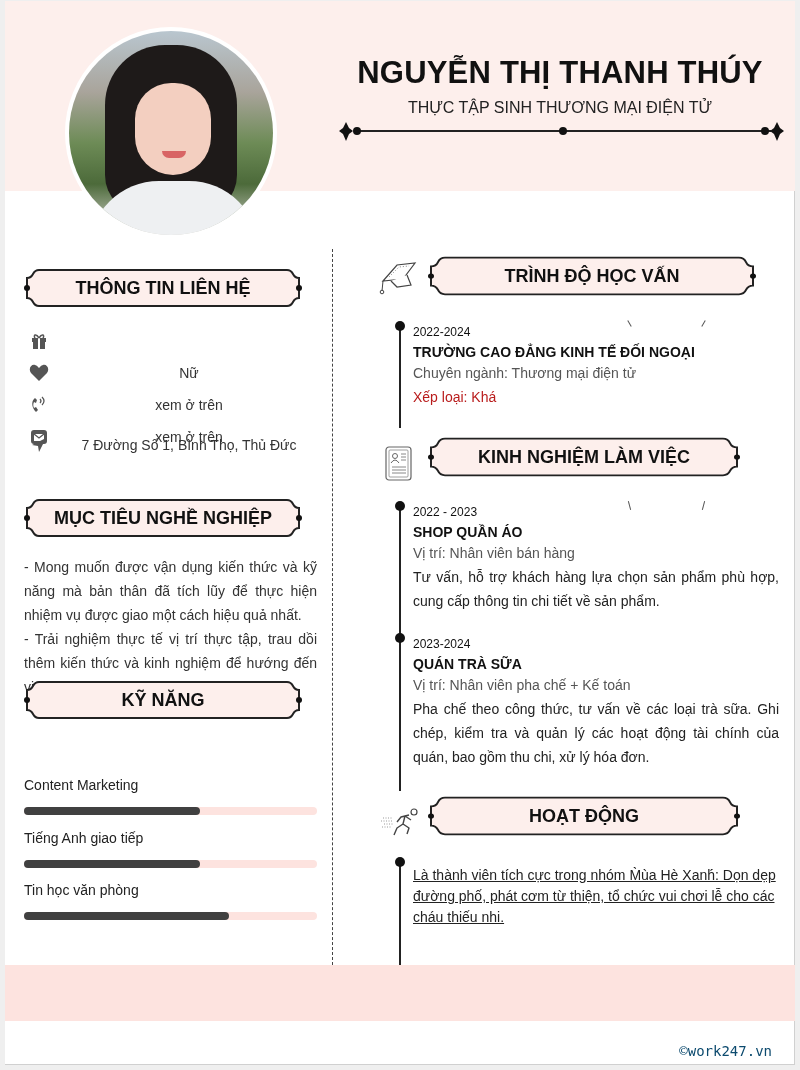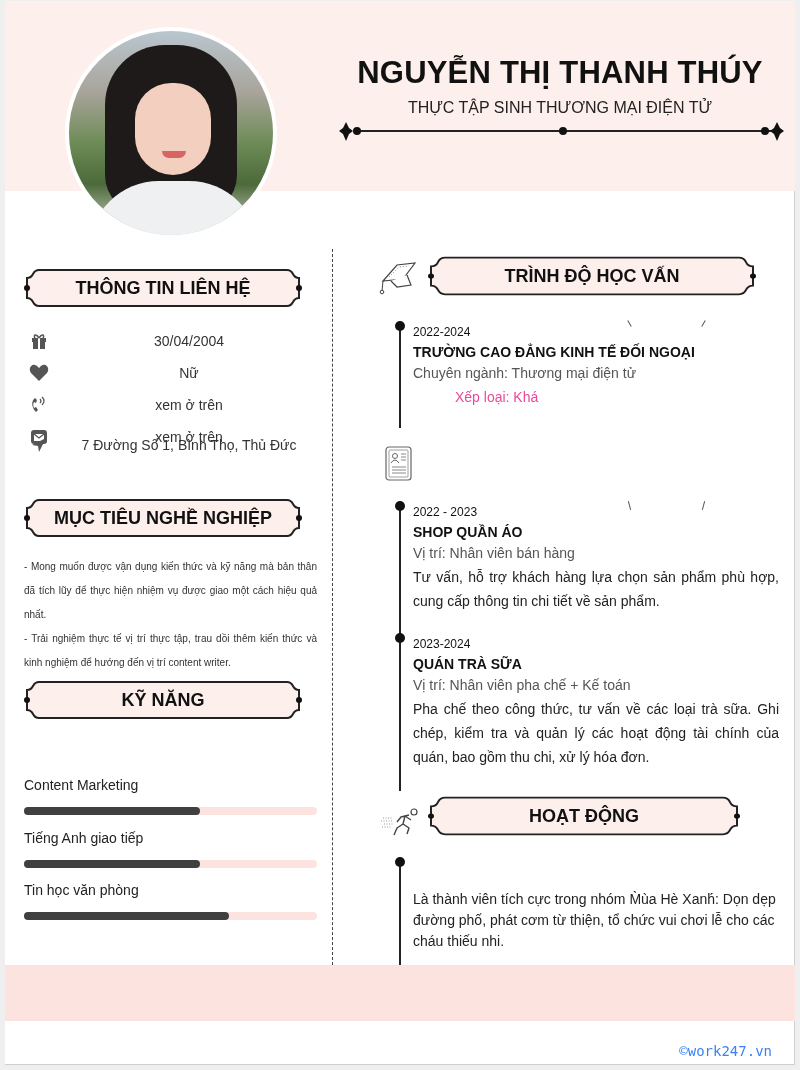--- a/index.html
+++ b/index.html
@@ -23,39 +23,39 @@
   .tl-dot { position: absolute; left: 390px; width: 10px; height: 10px; border-radius: 50%; background: #111; }
 
   .pill { position: absolute; height: 40px; }
   .pill svg { position: absolute; left: 0; top: 0; width: 100%; height: 100%; overflow: visible; }
   .pill .pill-label { position: absolute; left: 0; top: 0; width: 100%; height: 100%; display: flex; align-items: center; justify-content: center; font-weight: bold; font-size: 18px; color: #111; }
 
   .contact-row { position: absolute; left: 20px; width: 300px; height: 24px; display: flex; align-items: center; }
   .contact-row .ic { width: 28px; display: flex; justify-content: center; align-items: center; }
   .contact-row .val { flex: 1; text-align: center; font-size: 14px; color: #333; }
 
-  .objective { position: absolute; left: 19px; top: 554px; width: 293px; font-size: 10px; line-height: 24px; color: #333; text-align: justify; }
+  .objective { position: absolute; left: 19px; top: 554px; width: 293px; font-size: 14px; line-height: 24px; color: #333; text-align: justify; }
   .objective p { margin: 0; }
 
   .skill-label { position: absolute; left: 19px; font-size: 14px; color: #222; }
   .skill-track { position: absolute; left: 19px; width: 293px; height: 8px; border-radius: 4px; background: #fde3df; }
   .skill-fill { height: 100%; border-radius: 4px; background: #404040; }
 
   .section-icon { position: absolute; }
   .entry { position: absolute; left: 408px; width: 366px; }
   .entry .date { font-size: 12px; font-weight: normal; color: #111; line-height: 20px; }
   .entry .org { font-size: 14px; font-weight: bold; color: #111; line-height: 20px; }
   .entry .sub { font-size: 14px; color: #555; line-height: 22px; }
-  .entry .sub2 { font-size: 14px; color: #ec4899; line-height: 22px; margin-left: 42px; }
+  .entry .sub2 { font-size: 14px; color: #b91c1c; line-height: 22px; }
   .entry .desc { font-size: 14px; color: #222; line-height: 24px; text-align: justify; margin-top: 1px; }
   .entry .act { font-size: 14px; color: #222; line-height: 21px; }
 
   .tick { position: absolute; width: 1px; height: 7px; background: #555; }
   .footer-band { position: absolute; left: 0; top: 964px; width: 790px; height: 56px; background: #fde3df; }
-  .copyright { position: absolute; right: 22px; top: 1042px; font-family: "DejaVu Sans Mono", monospace; font-size: 14px; color: #3b82f6; }
+  .copyright { position: absolute; right: 22px; top: 1042px; font-family: "DejaVu Sans Mono", monospace; font-size: 14px; color: #0c4a6e; }
 </style>
 </head>
 <body>
 
 <div class="paper">
   <div class="header-band"></div>
 
   <div class="photo">
     <div class="photo-inner">
       <div class="hair"></div>
@@ -89,21 +89,20 @@
 
   <div class="contact-row" style="top:328px;">
     <span class="ic">
       <svg width="18" height="18" viewBox="0 0 18 18">
           <rect x="2" y="6" width="14" height="4" fill="#555"></rect>
           <rect x="3" y="10" width="12" height="7" fill="#555"></rect>
           <rect x="8" y="6" width="2" height="11" fill="#fff"></rect>
           <path d="M9 6 C6 1 3 3 5 6 M9 6 C12 1 15 3 13 6" stroke="#555" stroke-width="1.5" fill="none"></path>
         </svg>
     </span>
-    <span class="val">30/04/2004</span>
   </div>
   <div class="contact-row" style="top:360px;">
     <span class="ic">
       <svg width="20" height="18" viewBox="0 0 20 18">
           <path d="M10 17 L2 9 C-1 5 2 0 6 1 C8 1.5 9 3 10 4 C11 3 12 1.5 14 1 C18 0 21 5 18 9 Z" fill="#555"></path>
         </svg>
     </span>
     <span class="val">Nữ</span>
   </div>
   <div class="contact-row" style="top:392px;">
@@ -198,20 +197,28 @@
     <div class="sub2" style="margin-top:2px;">Xếp loại: Khá</div>
   </div>
 
   <svg class="section-icon" style="left:380px; top:445px;" width="28" height="36" viewBox="0 0 28 36">
     <rect x="1" y="1" width="25" height="33" rx="3" fill="#fff" stroke="#666" stroke-width="1.2"></rect>
     <rect x="4" y="4" width="19" height="27" rx="1" fill="none" stroke="#888" stroke-width="0.8"></rect>
     <circle cx="10" cy="10" r="2.5" fill="none" stroke="#666"></circle>
       <path d="M6 17 Q10 11 14 17" fill="none" stroke="#666"></path>
     <path d="M16 8 H21 M16 11 H21 M16 14 H21 M7 21 H21 M7 24 H21 M7 27 H21" stroke="#888" stroke-width="1"></path>
   </svg>
+  <div class="pill" style="left:424px; top:436px; width:310px;">
+    <svg viewBox="0 0 310 46" preserveAspectRatio="none">
+      <path d="M16 2 H294 Q299 2 301 7 Q303 12 308 12 V34 Q303 34 301 39 Q299 44 294 44 H16 Q11 44 9 39 Q7 34 2 34 V12 Q7 12 9 7 Q11 2 16 2 Z" fill="#fdefec" stroke="#222" stroke-width="2"></path>
+      <circle cx="2" cy="23" r="3" fill="#111"></circle>
+        <circle cx="308" cy="23" r="3" fill="#111"></circle>
+    </svg>
+    <div class="pill-label">KINH NGHIỆM LÀM VIỆC</div>
+  </div>
 
   <div class="timeline-line" style="top:505px; height:285px;"></div>
   <div class="tl-dot" style="top:500px;"></div>
   <div class="tick" style="left:624px; top:500px; transform:rotate(-15deg); height:9px;"></div>
   <div class="tick" style="left:698px; top:500px; transform:rotate(15deg); height:9px;"></div>
   <div class="entry" style="top:501px;">
     <div class="date">2022 - 2023</div>
     <div class="org">SHOP QUẦN ÁO</div>
     <div class="sub">Vị trí: Nhân viên bán hàng</div>
     <div class="desc">Tư vấn, hỗ trợ khách hàng lựa chọn sản phẩm phù hợp, cung cấp thông tin chi tiết về sản phẩm.</div>
@@ -235,19 +242,19 @@
     <svg viewBox="0 0 310 46" preserveAspectRatio="none">
       <path d="M16 2 H294 Q299 2 301 7 Q303 12 308 12 V34 Q303 34 301 39 Q299 44 294 44 H16 Q11 44 9 39 Q7 34 2 34 V12 Q7 12 9 7 Q11 2 16 2 Z" fill="#fdefec" stroke="#222" stroke-width="2"></path>
       <circle cx="2" cy="23" r="3" fill="#111"></circle>
         <circle cx="308" cy="23" r="3" fill="#111"></circle>
     </svg>
     <div class="pill-label">HOẠT ĐỘNG</div>
   </div>
 
   <div class="timeline-line" style="top:860px; height:104px;"></div>
   <div class="tl-dot" style="top:856px;"></div>
-  <div class="entry" style="top:888px;">
+  <div class="entry" style="top:864px;text-decoration:underline;">
     <div class="act">Là thành viên tích cực trong nhóm M̀ùa Hè Xanh́: Dọn dẹp đường phố, phát cơm từ thiện, tổ chức vui chơi lễ cho các cháu thiếu nhi.</div>
   </div>
 
   <div class="footer-band"></div>
   <div class="copyright">©work247.vn</div>
 </div>
 
 </body></html>

